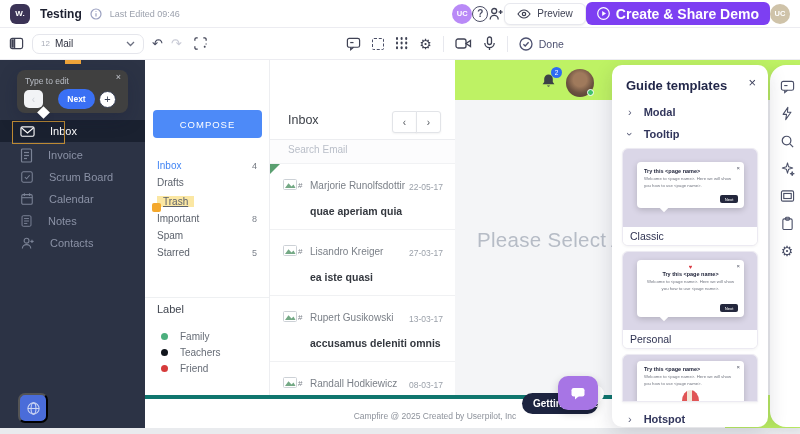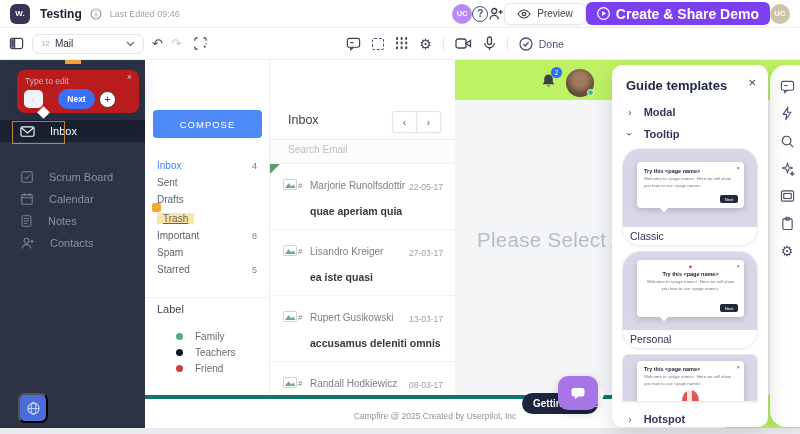--- a/index.html
+++ b/index.html
@@ -58,21 +58,21 @@
   .folders { position:absolute; top:97px; left:0; right:0; }
   .folder-row { position:relative; height:17px; display:flex; align-items:center; padding:0 12px; font-size:10px; color:#5c626c; }
   .folder-row .cnt { margin-left:auto; color:#7c828c; font-size:9px; }
   .folder-row.sel { color:#4285f4; }
   .folder-row.sel .cnt { color:#70767f; }
   .hl-yellow { background:#fbe7a3; padding:0 6px;text-decoration:underline; }
   .beacon { position:absolute; left:7px; top:143px; width:9px; height:9px; background:#f4a82c; border-radius:2px; z-index:4; }
   .folder-divider { position:absolute; left:0; right:0; top:237px; border-top:1px solid #eef0f2; }
   .label-hdr { position:absolute; left:12px; top:243px; font-size:11px; color:#40454f; }
   .labels { position:absolute; top:268px; left:0; right:0; }
-  .label-row { height:16px; display:flex; align-items:center; padding-left:31px; gap:12px; font-size:10px; color:#666c76; }
+  .label-row { height:16px; display:flex; align-items:center; padding-left:16px; gap:12px; font-size:10px; color:#666c76; }
   .dot { width:7px; height:7px; border-radius:50%; }
 
   .list-col { position:absolute; left:125px; top:0; width:185px; height:368px; background:#fff; }
   .list-head { position:absolute; left:0; top:40px; width:185px; height:40px; background:#fff; border-bottom:1px solid #ecedf0; }
   .list-title { position:absolute; left:18px; top:13px; font-size:12.5px; color:#3c4048; }
   .pag-btn { position:absolute; top:11px; width:25px; height:22px; background:#fff; border:1px solid #e2e4e8; box-shadow:0 1px 2px rgba(0,0,0,.05); font-size:10px; color:#53575e; display:flex; align-items:center; justify-content:center; }
   .pag-prev { left:122px; border-radius:3px 0 0 3px; }
   .pag-next { left:146px; border-radius:0 3px 3px 0; }
   .search-band { position:absolute; left:0; top:80px; width:185px; height:24px; background:#fcfcfd; border-bottom:1px solid #f1f2f4; }
   .search-band input { position:absolute; left:18px; top:4px; width:150px; border:none; background:transparent; font-size:10px; color:#70757e; outline:none; font-family:Liberation Sans, sans-serif; }
@@ -84,38 +84,38 @@
   .mrow-av .hash { font-size:8px; color:#7e838c; }
   .mrow-sender { position:absolute; left:40px; top:16px; font-size:10px; color:#7b8088; }
   .mrow-date { position:absolute; right:12px; top:18px; font-size:8.5px; color:#9ba1aa; }
   .mrow-subject { position:absolute; left:40px; top:41px; font-size:10.5px; font-weight:bold; color:#34383f; }
 
   .read-pane { position:absolute; left:310px; top:40px; right:0; height:295px; background:#f4f5f7; }
   .empty-state { position:absolute; left:22px; top:128px; font-size:20.5px; color:#b6bcc6; letter-spacing:.3px; white-space:nowrap; }
   .mail-footer { position:absolute; left:0; top:335px; width:580px; height:33px; background:#fff; border-top:4px solid #0f766e; text-align:center; padding-top:12px; font-size:8.5px; color:#8d929b; }
 
   
-  .editor-popup { position:absolute; left:17px; top:10px; width:122px; height:43px; background:#b91c1c; border-radius:8px; box-shadow:0 6px 18px rgba(20,25,50,.25); z-index:10; }
+  .editor-popup { position:absolute; left:17px; top:10px; width:111px; height:43px; background:#404040; border-radius:8px; box-shadow:0 6px 18px rgba(20,25,50,.25); z-index:10; }
   .ep-placeholder { position:absolute; left:8px; top:6px; font-size:8.5px; color:#b9bdc5; }
   .ep-close { position:absolute; right:7px; top:2px; font-size:9px; color:#c3c6cd; }
   .ep-back { position:absolute; left:7px; top:20px; width:19px; height:18px; background:#f2f3f6; border:none; border-radius:5px; color:#cfd2d9; font-size:10px; }
   .ep-next { position:absolute; left:41px; top:19px; width:37px; height:20px; background:#3a70f4; border:none; border-radius:11px; color:#fff; font-size:8.5px; font-weight:bold; }
   .ep-add { position:absolute; left:82px; top:21px; width:17px; height:17px; border:1.5px solid #343c52; border-radius:50%; background:#fff; color:#343c52; font-size:11px; line-height:13px; text-align:center; padding:0; }
   .ep-pointer { position:absolute; left:22px; bottom:-4px; width:9px; height:9px; background:#fff; transform:rotate(45deg); box-shadow:3px 3px 6px rgba(20,25,50,.12); }
   .anchor-chip { position:absolute; left:65px; top:-1px; width:16px; height:5px; background:#f1a63a; z-index:9; }
 
   
   .guide-panel { position:absolute; left:612px; top:5px; width:156px; height:362px; background:#fff; border-radius:10px; box-shadow:0 6px 20px rgba(25,28,55,.15); z-index:8; }
   .gp-title { position:absolute; left:14px; top:13px; font-size:13px; font-weight:bold; color:#23284a; }
   .gp-close { position:absolute; right:12px; top:10px; font-size:13px; color:#3c405c; background:none; border:none; }
   .gp-row { position:absolute; left:0; width:156px; height:22px; display:flex; align-items:center; padding-left:16px; gap:12px; }
   .gp-chev { font-size:11px; color:#5a5e7a; display:inline-block; }
   .gp-chev.open { transform:rotate(90deg); }
   .gp-label { font-size:11px; font-weight:bold; color:#32365c; }
-  .gp-card { position:absolute; left:10px; width:136px; border-radius:18px; overflow:hidden; border:1px solid #eceaf2; box-shadow:0 1px 3px rgba(0,0,0,.05); background:#fff; }
+  .gp-card { position:absolute; left:10px; width:136px; border-radius:6px; overflow:hidden; border:1px solid #eceaf2; box-shadow:0 1px 3px rgba(0,0,0,.05); background:#fff; }
   .gp-preview { position:relative; width:100%; height:78px; background:#dad6e7; }
   .gp-card-label { height:19px; font-size:10.5px; color:#2f3352; padding:3px 0 0 7px; background:#fff; }
   .mini-tip { position:absolute; background:#fff; border-radius:4px; box-shadow:0 2px 6px rgba(0,0,0,.18); }
   .mt-title { font-size:5.5px; font-weight:bold; color:#20243a; }
   .mt-close { position:absolute; right:4px; top:3px; font-size:6px; color:#545868; }
   .mt-body { font-size:4.3px; color:#70747f; line-height:1.55; }
   .mt-next { position:absolute; right:6px; bottom:5px; width:18px; height:8px; background:#23273c; border-radius:2px; color:#fff; font-size:4.2px; display:flex; align-items:center; justify-content:center; }
   .mt-pointer { position:absolute; left:24px; bottom:-3px; width:6px; height:6px; background:#fff; transform:rotate(45deg); }
   .mt-heart { text-align:center; font-size:6px; color:#d93a42; line-height:7px; }
   .balloon { position:relative; width:17px; height:22px; margin:3px auto 0; background:linear-gradient(90deg,#e05555 0 32%,#f3e8d8 32% 58%,#e05555 58%); border-radius:50% 50% 46% 46%; }
@@ -251,20 +251,31 @@
       <nav class="app-sidebar">
         <div class="side-item active" style="top:60px">
           <span>
             <svg width="15" height="13" viewBox="0 0 16 13" fill="none" stroke="#fff" stroke-width="1.2">
                 <rect x="1" y="1.5" width="14" height="10" rx="1.5"></rect>
                 <path d="M1.5 2.5L8 8l6.5-5.5"></path>
               </svg>
           </span>
           <span>Inbox</span>
         </div>
+        <div class="side-item" style="top:84px">
+          <span>
+            <svg width="13" height="15" viewBox="0 0 13 15" fill="none" stroke="#7b8396" stroke-width="1.2">
+                <rect x="1.5" y="1" width="10" height="13" rx="1"></rect>
+                <line x1="4" y1="4.5" x2="9" y2="4.5"></line>
+                <line x1="4" y1="7.5" x2="9" y2="7.5"></line>
+                <line x1="4" y1="10.5" x2="7" y2="10.5"></line>
+              </svg>
+          </span>
+          <span>Invoice</span>
+        </div>
         <div class="side-item" style="top:106px">
           <span>
             <svg width="14" height="14" viewBox="0 0 16 16" fill="none" stroke="#7b8396" stroke-width="1.2">
                 <rect x="2" y="2" width="12" height="12" rx="2"></rect>
                 <path d="M5.5 8l2 2 3.5-4"></path>
               </svg>
           </span>
           <span>Scrum Board</span>
         </div>
         <div class="side-item" style="top:128px">
@@ -324,24 +335,20 @@
         </div>
 
         <div class="folder-col">
           <button class="compose-btn">COMPOSE</button>
           <div class="folders">
             <div class="folder-row sel">
               <span>Inbox</span>
               <span class="cnt">4</span>
             </div>
             <div class="folder-row">
-              <span>Sent</span>
-              <span class="cnt"></span>
-            </div>
-            <div class="folder-row">
               <span>Drafts</span>
               <span class="cnt"></span>
             </div>
             <div class="folder-row" style="margin-top:2px">
               <span class="hl-yellow">Trash</span>
               <span class="cnt"></span>
             </div>
             <div class="folder-row">
               <span>Important</span>
               <span class="cnt">8</span>

